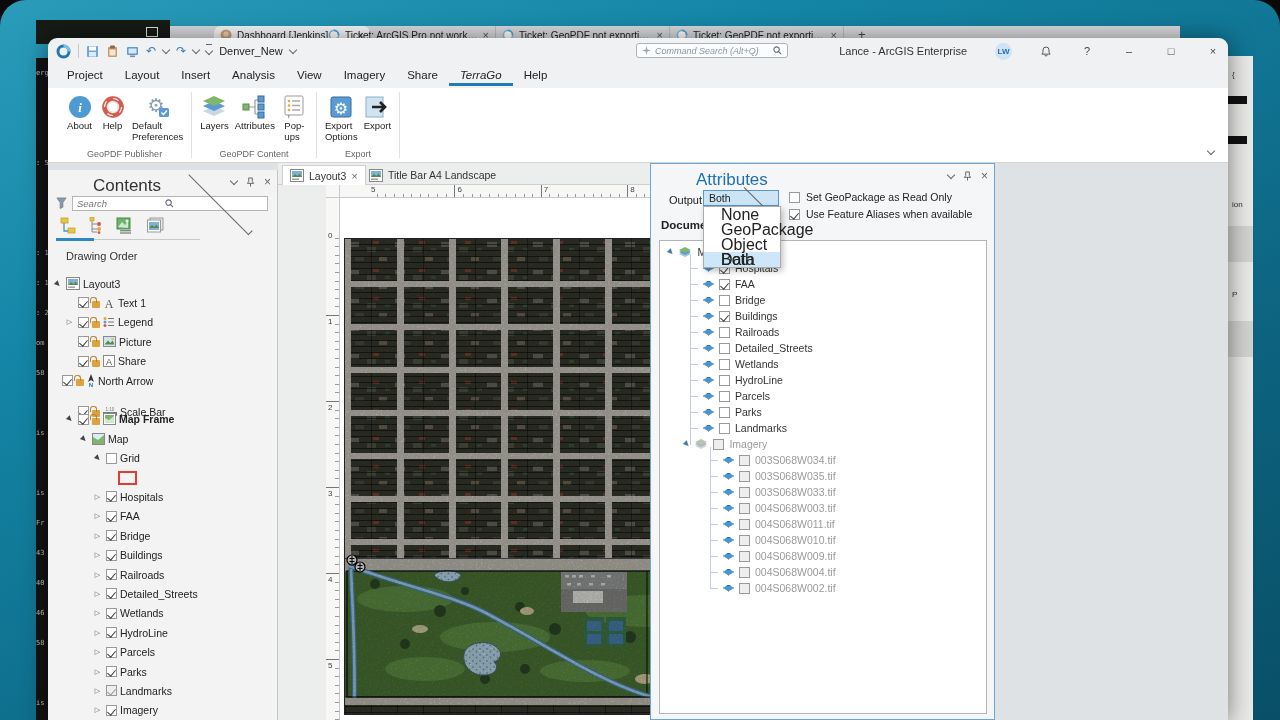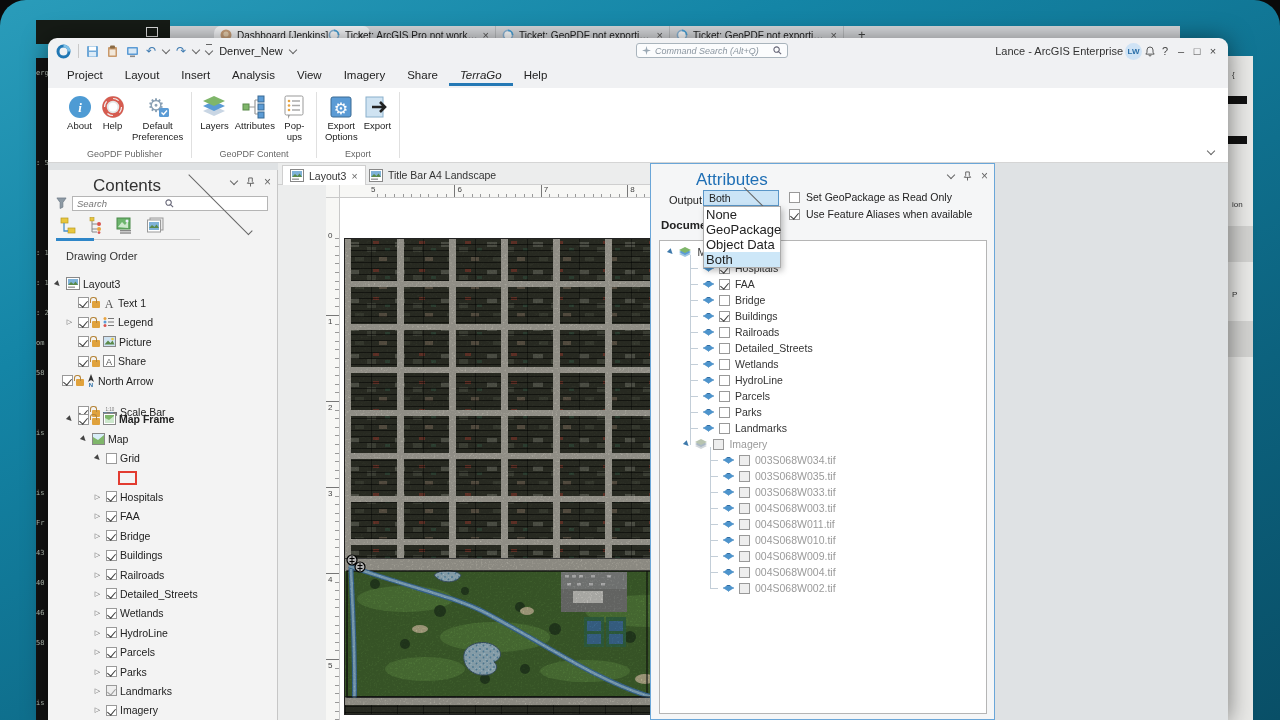--- a/index.html
+++ b/index.html
@@ -29,38 +29,38 @@
   #app{left:48px;top:38px;width:1180px;height:682px;background:#f0f1f3;
     border-radius:9px 9px 0 0;box-shadow:0 2px 24px rgba(0,0,0,.5);}
   
   #titlebar{left:0;top:0;width:1180px;height:26px;}
   #qat{left:8px;top:4px;height:18px;display:flex;align-items:center;gap:7px;font-size:11px;color:#444;}
   .qdiv{width:1px;height:14px;background:#c9c9c9;}
   #project-name{font-size:11px;color:#222;}
   #cmd-search{left:588px;top:5px;width:152px;height:15px;border:1px solid #a9b4bc;border-radius:3px;
     background:#fbfcfd;display:flex;align-items:center;gap:4px;padding:0 5px;box-sizing:border-box;}
   #cmd-search span{font-size:9px;font-style:italic;color:#8b96a0;white-space:nowrap;flex:1;}
-  #account{right:0;top:0;height:26px;display:flex;align-items:center;gap:2px;padding-right:8px;position:absolute;}
+  #account{right:0;top:0;height:26px;display:flex;align-items:center;gap:28px;padding-right:8px;position:absolute;}
   #account .acct-name{font-size:11px;color:#333;}
   #avatar{width:17px;height:17px;border-radius:50%;background:#cfe3f5;color:#2a6fa8;
     font-size:8px;font-weight:bold;display:flex;align-items:center;justify-content:center;}
   .winbtn{font-size:11px;color:#444;width:14px;text-align:center;}
   
   #menubar{left:8px;top:27px;height:23px;display:flex;align-items:flex-start;}
   .menu-item{font-size:11.5px;color:#222;padding:4px 11px 5px;}
   .menu-item.active{border-bottom:3px solid #2579b5;padding-bottom:2px;font-style:italic;}
   
   #ribbon{left:0;top:50px;width:1180px;height:75px;background:#fff;border-bottom:1px solid #d5d5d5;
     display:flex;align-items:stretch;padding-left:12px;box-sizing:border-box;}
   .rgroup{display:flex;flex-direction:column;align-items:center;padding:0 4px;}
   .rbuttons{display:flex;align-items:flex-start;gap:2px;flex:1;padding-top:4px;}
   .rbtn{display:flex;flex-direction:column;align-items:center;gap:1px;border:none;background:none;
     padding:1px 2px;font-family:inherit;}
   .rbtn .ricon{width:27px;height:27px;display:flex;align-items:center;justify-content:center;}
-  .rbtn .rlabel{font-size:9.5px;color:#222;text-align:center;line-height:10.5px;white-space:pre-line;}
+  .rbtn .rlabel{font-size:9.5px;color:#222;text-align:left;line-height:10.5px;white-space:pre-line;}
   .rglabel{font-size:9px;color:#666;padding:1px 0 3px;}
   .rdivider{width:1px;background:#e0e0e0;margin:4px 2px;}
   #ribbon-chevron{left:1160px;top:110px;font-size:8px;color:#555;}
   
   .chev{display:inline-block;width:5px;height:5px;border-right:1.2px solid #666;border-bottom:1.2px solid #666;
     transform:rotate(45deg);margin-bottom:2px;}
   
   #workspace{left:0;top:125px;width:1180px;height:557px;background:#dfe2e4;}
   
   #contents-panel{left:0;top:7px;width:230px;height:550px;background:#f3f3f3;border-right:1px solid #c6c6c6;box-sizing:border-box;}
@@ -118,21 +118,21 @@
   #map-scroll-up{position:absolute;left:3px;top:4px;transform:rotate(-135deg) ;}
   
   #attributes-panel{left:602px;top:0;width:345px;height:557px;background:#f5f6f7;border:1px solid #6aa6d8;box-sizing:border-box;}
   #attributes-panel .panel-head{color:#1f6fb5;}
   #ap-output-label{position:absolute;left:18px;top:30px;font-size:11px;color:#222;}
   #ap-select{position:absolute;left:52px;top:26px;width:76px;height:16px;background:#cbe4f6;border:1px solid #5a96c8;
     display:flex;align-items:center;padding:0 5px;box-sizing:border-box;font-size:10.5px;color:#222;}
   #ap-select span{flex:1;}
   #ap-dropdown{position:absolute;left:52px;top:42px;width:76px;background:#fff;border:1px solid #ababab;
     box-shadow:2px 3px 6px rgba(0,0,0,.25);z-index:50;}
-  .dd-item{height:15px;line-height:15px;padding-left:2px;font-size:13px;color:#222;}
+  .dd-item{height:15px;line-height:15px;padding-left:17px;font-size:16px;color:#222;}
   .dd-item.selected{background:#cde7f8;}
   .ap-check-row{position:absolute;display:flex;align-items:center;gap:6px;}
   .ap-check-row .clabel{font-size:10.5px;color:#222;}
   #ap-section{position:absolute;left:10px;top:55px;font-size:11.5px;font-weight:bold;color:#222;width:118px;overflow:hidden;white-space:nowrap;}
   #ap-treebox{position:absolute;left:8px;top:76px;width:328px;height:474px;background:#fff;border:1px solid #b5b5b5;box-sizing:border-box;overflow:hidden;}
   .arow{position:absolute;display:flex;align-items:center;gap:5px;height:14px;}
   .arow .alabel{font-size:10.5px;color:#333;white-space:nowrap;}
   .arow .alabel.gray{color:#9a9a9a;}
   .diamond{width:11px;height:7px;background:#4e94cc;clip-path:polygon(50% 0,100% 50%,50% 100%,0 50%);flex:none;
     box-shadow:inset 0 0 0 1px #2f6a9e;}

